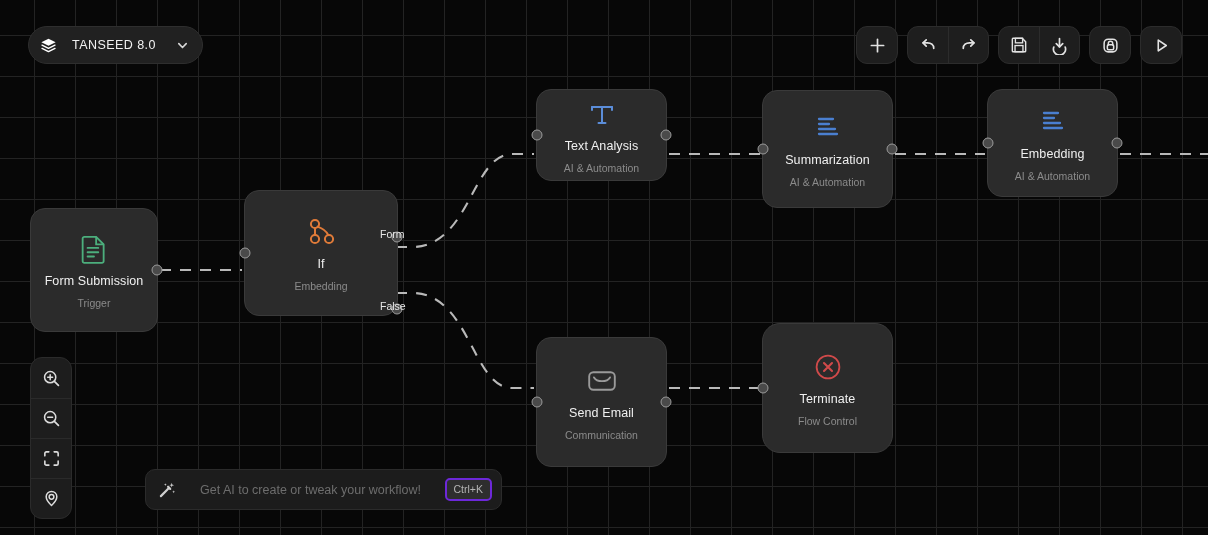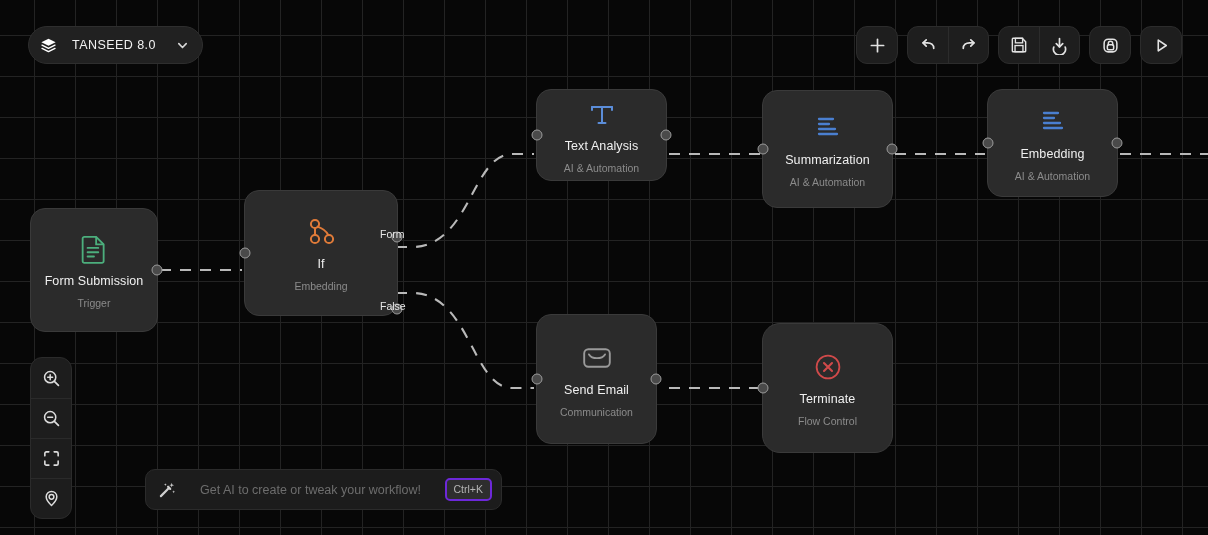--- a/index.html
+++ b/index.html
@@ -307,21 +307,21 @@
       <svg width="28" height="26" viewBox="0 0 28 26">
         <path d="M5 4 H19 M5 9 H15 M5 14 H21 M5 19 H23" stroke="#4a7fd0" stroke-width="2.3" stroke-linecap="round"></path>
       </svg>
     </div>
     <div class="node-title">Embedding</div>
     <div class="node-sub">AI &amp; Automation</div>
     <div class="port left"></div>
     <div class="port right"></div>
   </div>
 
-  <div class="node" style="left:536px; top:314px; width:121px; height:130px;">
+  <div class="node" style="left:536px; top:337px; width:131px; height:130px;">
     <div class="node-icon">
       <svg width="30" height="24" viewBox="0 0 30 24">
         <rect x="2.2" y="3.2" width="25.6" height="17.6" rx="4.2" fill="none" stroke="#9a9a9a" stroke-width="1.9"></rect>
         <path d="M7 8.4 C 10 13.4 20 13.4 23 8.4" fill="none" stroke="#9a9a9a" stroke-width="1.9" stroke-linecap="round"></path>
       </svg>
     </div>
     <div class="node-title">Send Email</div>
     <div class="node-sub">Communication</div>
     <div class="port left"></div>
     <div class="port right"></div>

